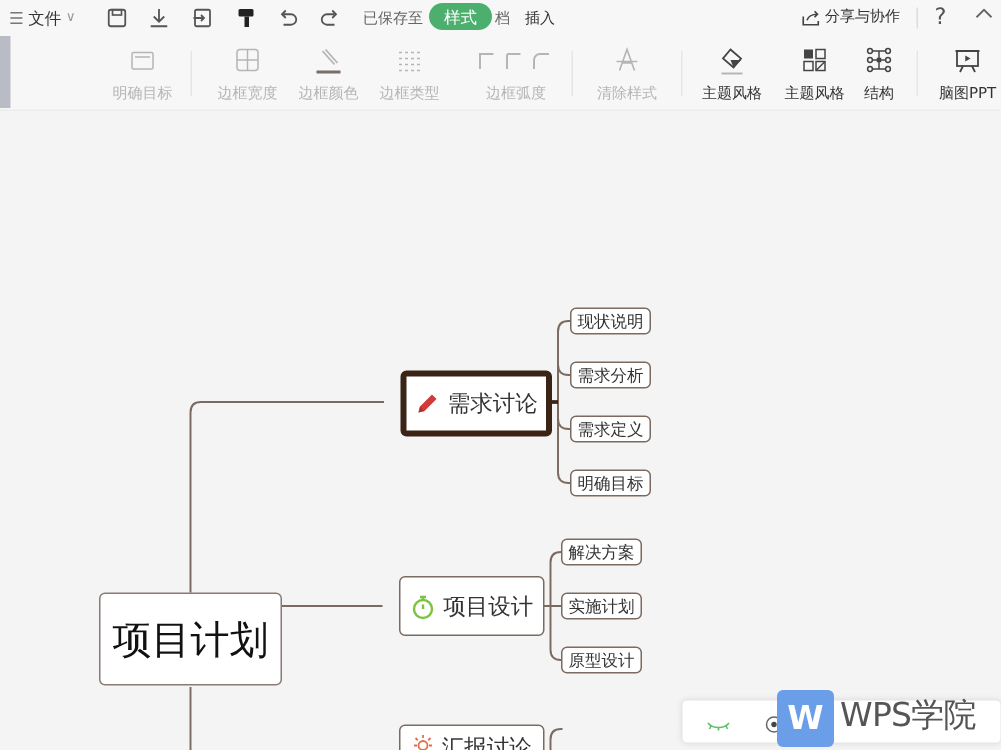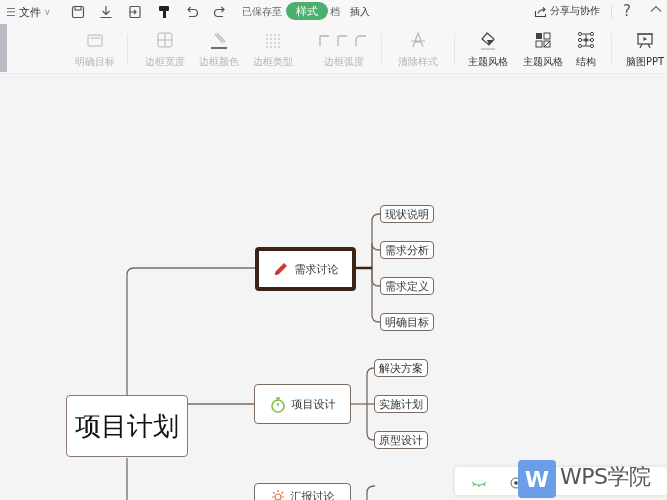--- a/index.html
+++ b/index.html
@@ -21,21 +21,21 @@
   .tool .ic { width: 20px; height: 20px; display: flex; align-items: center; justify-content: center; }
   .tool .lb { margin-top: 5px; white-space: nowrap; }
   .tool.disabled { color: #b5b5b5; }
   .tool.enabled { color: #333; }
   .tsep { position: absolute; top: 10px; width: 1px; height: 30px; background: #e6e6e6; }
 
   .canvas { position: absolute; left: 0; top: 75px; width: 667px; height: 425px; background: #f4f4f4; }
   svg.lines { position: absolute; left: 0; top: 0; }
   .node { position: absolute; background: #fff; display: flex; align-items: center; justify-content: center; white-space: nowrap; }
   .root { left: 66px; top: 320px; width: 122px; height: 62px; border: 1px solid #8a7a72; border-radius: 4px; font-size: 26px; color: #111; }
-  .main { border: 1px solid #7b6a60; border-radius: 4px; font-size: 11px; color: #333; height: 40px; gap: 6px; }
+  .main { border: 1px solid #7b6a60; border-radius: 4px; font-size: 15px; color: #333; height: 40px; gap: 6px; margin-left: 12px; }
   .main.sel { border: 4px solid #3b2416; }
   .leaf { border: 1px solid #7b6a60; border-radius: 4px; font-size: 11px; color: #333; height: 18px; padding: 0 4px; }
 
   .bottom-bar { position: absolute; left: 455px; top: 467px; width: 212px; height: 28px; background: #fff; border-radius: 3px; box-shadow: 0 0 4px rgba(0,0,0,0.12); }
   .wps-logo { position: absolute; left: 518px; top: 460px; width: 38px; height: 38px; background: #6a9ee8; border-radius: 4px; display: flex; align-items: center; justify-content: center; color: #fff; font-weight: bold; font-size: 22px; }
   .wps-text { position: absolute; left: 560px; top: 462px; font-size: 22px; color: #555; white-space: nowrap; letter-spacing: -0.5px; }
 </style>
 </head>
 <body>
 

